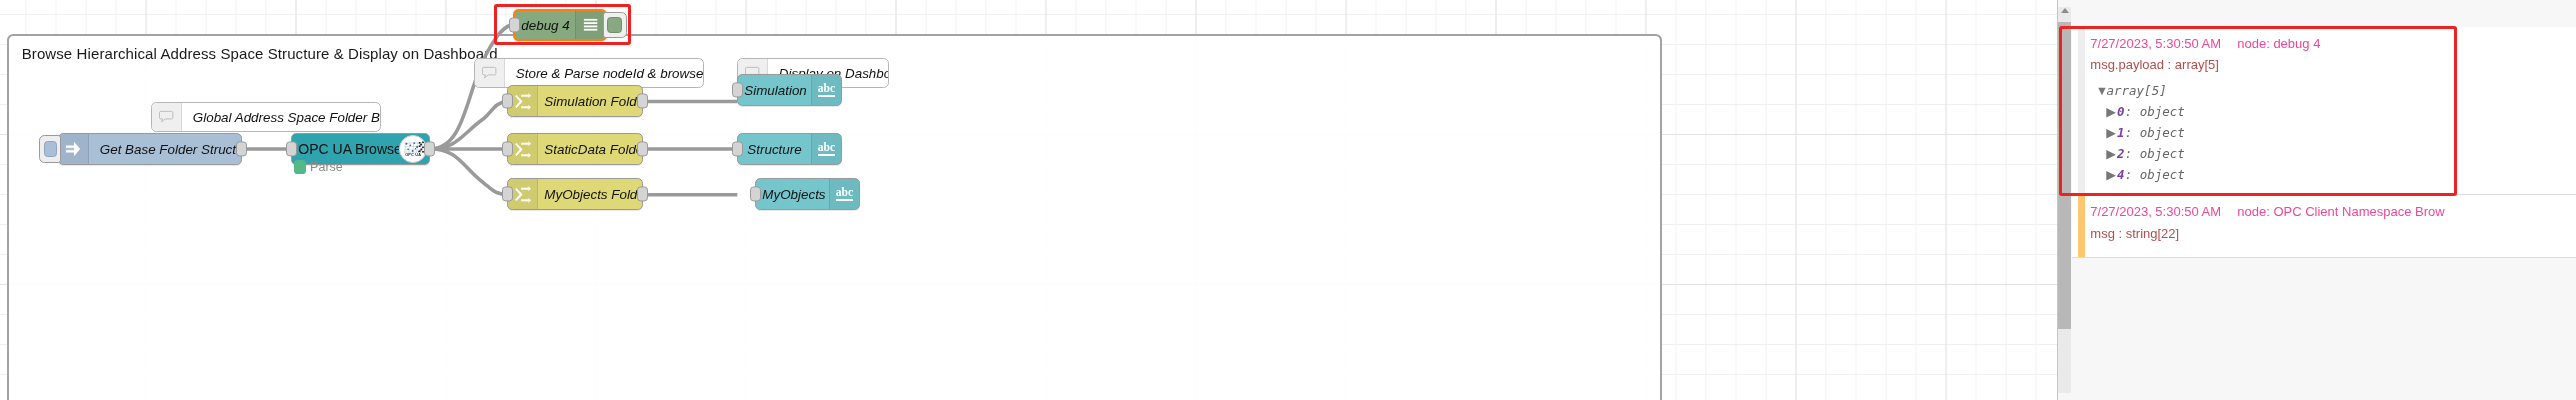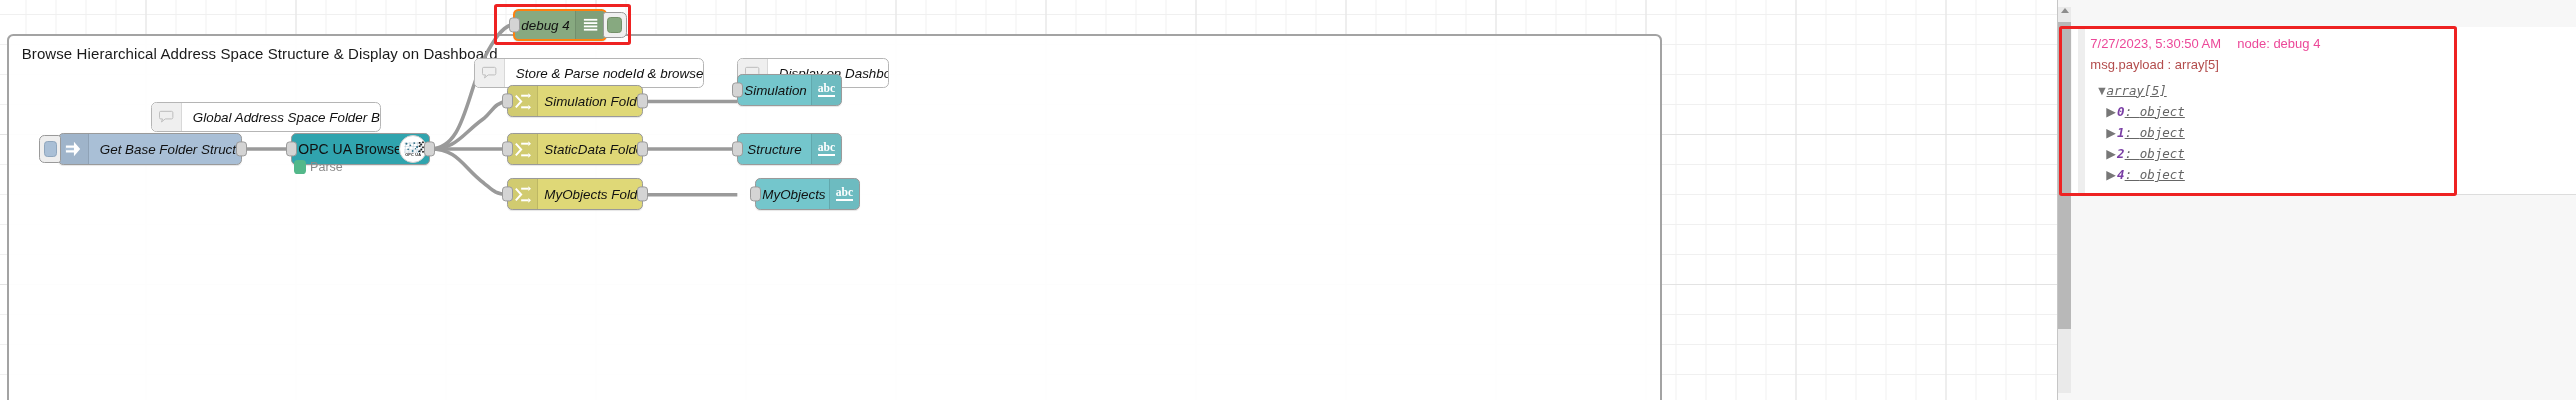--- a/index.html
+++ b/index.html
@@ -192,21 +192,21 @@
     font-style: italic; font-size: 12.5px; color: #555;
     padding: 3.1px 0; white-space: nowrap;
   }
   .dbg-row .caret {
     display: inline-block; width: 10.8px; color: #777; font-style: normal;
     font-family: "Liberation Sans", sans-serif;
   }
   .dbg-row.root { padding-left: 5.4px; }
   .dbg-row.item { padding-left: 16px; }
   .dbg-row .key { color: #7a3fa5; font-weight: bold; }
-  .dbg-row .typ { color: #666; text-decoration: underline; }
+  .dbg-row .typ { color: #666; }
 </style>
 </head>
 <body>
 
 <div id="app">
 
   <div id="canvas">
 
     <div id="group">
       <div id="group-title">Browse Hierarchical Address Space Structure &amp; Display on Dashboard</div>
@@ -435,20 +435,28 @@
           <span class="caret">▶</span><span class="key">1</span><span class="typ">: </span><span class="typ">object</span>
         </div>
         <div class="dbg-row item">
           <span class="caret">▶</span><span class="key">2</span><span class="typ">: </span><span class="typ">object</span>
         </div>
         <div class="dbg-row item">
           <span class="caret">▶</span><span class="key">4</span><span class="typ">: </span><span class="typ">object</span>
         </div>
       </div>
 
+      <div class="dbg-msg m2">
+        <div class="accent"></div>
+        <div class="dbg-head">
+          <span>7/27/2023, 5:30:50 AM</span>
+          <span class="node-of">node: OPC Client Namespace Brow</span>
+        </div>
+        <div class="dbg-topic">msg : string[22]</div>
+      </div>
 
     </div>
 
     <div class="annot" style="left:0.9px; top:26px; width:398px; height:170px;"></div>
   </div>
 
 </div>
 
 
 </body></html>

